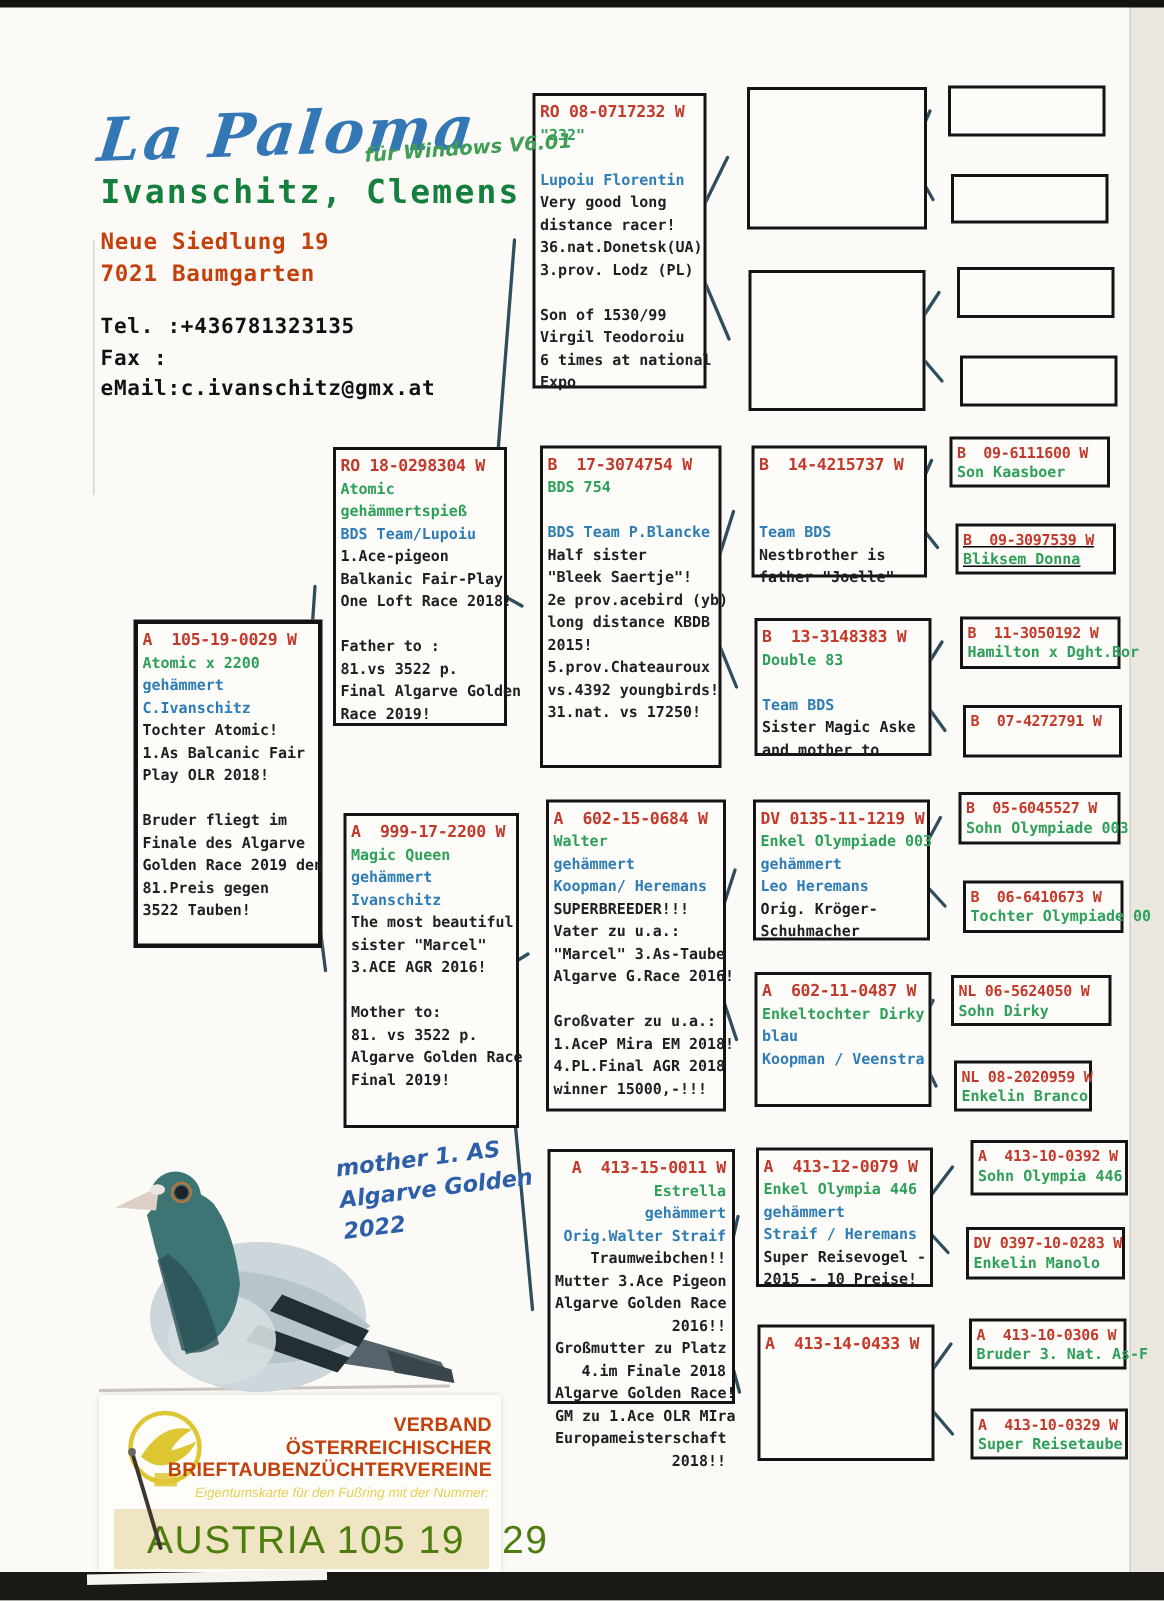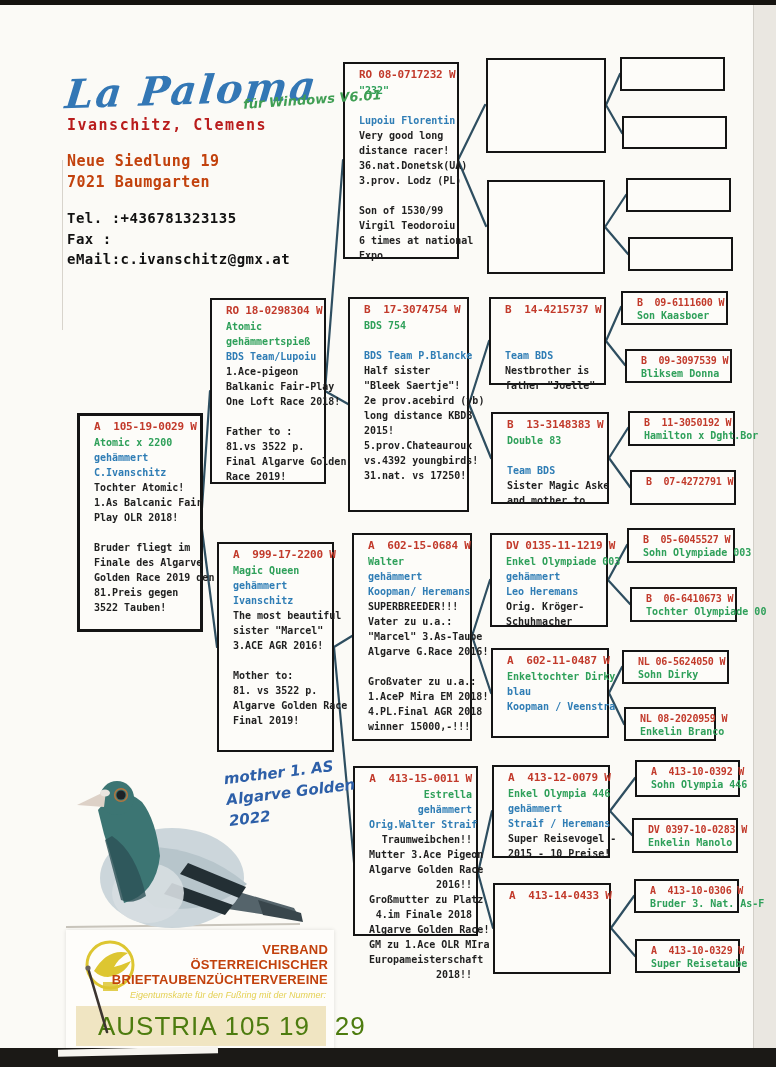--- a/index.html
+++ b/index.html
@@ -9,26 +9,26 @@
   .edge-top{position:absolute;left:0;top:0;width:776px;height:5px;background:#15130f;z-index:9;}
   .edge-bottom{position:absolute;left:0;top:1048px;width:776px;height:19px;background:#1b1916;z-index:9;}
   .edge-bottom .tear{position:absolute;left:58px;top:0;width:160px;height:7px;background:#f6f4ef;transform:rotate(-1.2deg);}
   .edge-right{position:absolute;right:0;top:0;width:22px;height:1067px;background:#eae7e1;border-left:1px solid #d2cfc8;z-index:1;}
   .crease{position:absolute;left:62px;top:160px;width:1px;height:170px;background:#d8d4cc;z-index:1;}
   
   .logo{position:absolute;left:66px;top:66px;font-family:"DejaVu Serif",serif;font-style:italic;font-weight:bold;
         font-size:40px;color:#3377b5;transform:skewX(-8deg) rotate(-2deg);letter-spacing:2px;z-index:4;}
   .logo-sub{position:absolute;left:243px;top:92px;font-family:"DejaVu Sans",sans-serif;font-style:italic;font-weight:bold;
         font-size:13px;color:#3f9e53;transform:rotate(-4deg);z-index:4;}
-  .owner{position:absolute;left:67px;top:116px;font-size:15px;font-weight:bold;letter-spacing:1.5px;color:#b91c1c;}
+  .owner{position:absolute;left:67px;top:116px;font-size:22px;font-weight:bold;letter-spacing:1.5px;color:#15803d;}
   .addr{position:absolute;left:67px;font-size:15px;font-weight:bold;color:#c2410c;letter-spacing:.5px;}
   .contact{position:absolute;left:67px;font-size:14px;font-weight:bold;color:#111;letter-spacing:.5px;}
   
   .pbox{position:absolute;background:#fdfcf9;border:2px solid #141414;box-sizing:border-box;
-        padding:3px 4px 2px 14px;z-index:3;overflow:visible;}
+        padding:3px 4px 2px 3px;z-index:3;overflow:visible;margin-left:12px;}
   .pbox.thick{border-width:3px;}
   .ring{font-size:11px;font-weight:bold;color:#c23a2b;white-space:pre;letter-spacing:-0.2px;line-height:16px;}
   .small .ring{font-size:10px;line-height:13px;}
   .ln{font-size:10px;font-weight:bold;line-height:15px;white-space:pre;color:#1f1f1f;}
   .ln.g{color:#2fa05a;}
   .ln.b{color:#2f7db5;}
   .small .ln{line-height:13px;}
   .connectors{position:absolute;left:0;top:0;z-index:2;}
   
   .note{position:absolute;left:226px;top:760px;width:150px;font-family:"DejaVu Sans",sans-serif;
@@ -262,21 +262,21 @@
   <div class="pbox small" style="left:620px;top:57px;width:105px;height:34px;"></div>
   <div class="pbox small" style="left:622px;top:116px;width:105px;height:33px;"></div>
   <div class="pbox small" style="left:626px;top:178px;width:105px;height:34px;"></div>
   <div class="pbox small" style="left:628px;top:237px;width:105px;height:34px;"></div>
   <div class="pbox small" style="left:621px;top:291px;width:107px;height:34px;">
     <div class="ring">B  09-6111600 W</div>
     <div class="box-lines">
         <div class="ln g">Son Kaasboer</div>
       </div>
   </div>
-  <div class="pbox small" style="left:625px;top:349px;width:107px;height:34px;">
+  <div class="pbox small" style="left:625px;top:349px;width:107px;height:34px;text-decoration:underline;">
     <div class="ring">B  09-3097539 W</div>
     <div class="box-lines">
         <div class="ln g">Bliksem Donna</div>
       </div>
   </div>
   <div class="pbox small" style="left:628px;top:411px;width:107px;height:35px;">
     <div class="ring">B  11-3050192 W</div>
     <div class="box-lines">
         <div class="ln g">Hamilton x Dght.Bor</div>
       </div>

